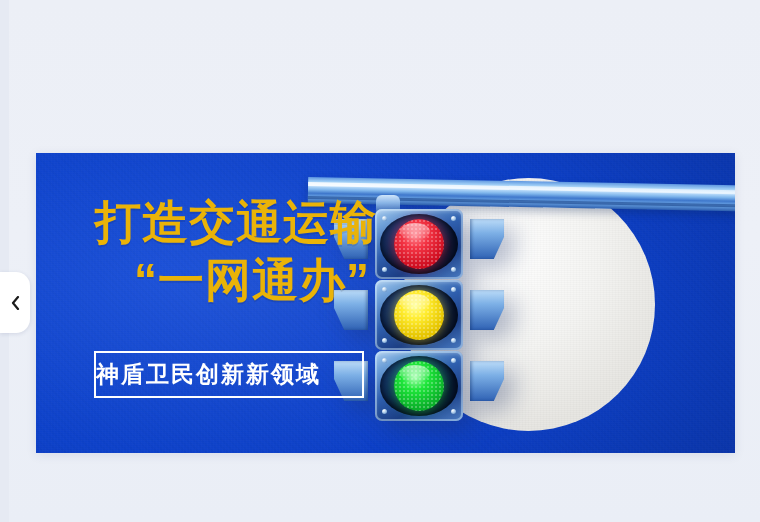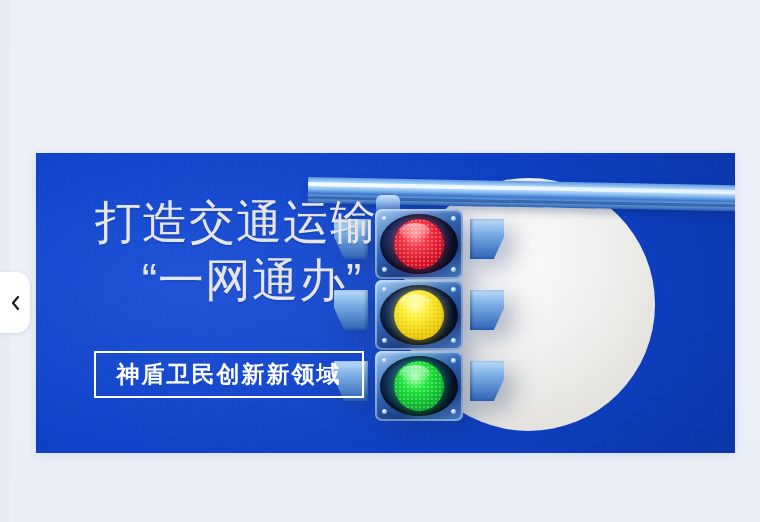--- a/index.html
+++ b/index.html
@@ -73,42 +73,42 @@
     left: 0;
     top: 0;
     width: 400px;
     height: 300px;
     z-index: 6;
   }
   .headline {
     position: absolute;
     width: 400px;
     text-align: center;
-    color: #e5e5e5;
-    font-weight: 400;
+    color: #eab308;
+    font-weight: 700;
     font-size: 46px;
     line-height: 1;
     letter-spacing: 1px;
     white-space: nowrap;
     text-shadow: 0 2px 0 rgba(0,0,0,.10);
   }
   #headline-1 { top: 46px; left: 0; }
   #headline-2 { top: 104px; left: 0; padding-left: 16px; }
 
   #subtitle-box {
     position: absolute;
     left: 58px;
     top: 198px;
     width: 270px;
     height: 47px;
     border: 2px solid #ffffff;
     box-sizing: border-box;
     display: flex;
     align-items: center;
-    justify-content: center;
+    justify-content: flex-start;
   }
   #subtitle-text {
     color: #ffffff;
     font-size: 23px;
     font-weight: 700;
     letter-spacing: 2px;
     line-height: 1;
     white-space: nowrap;
   }
 

